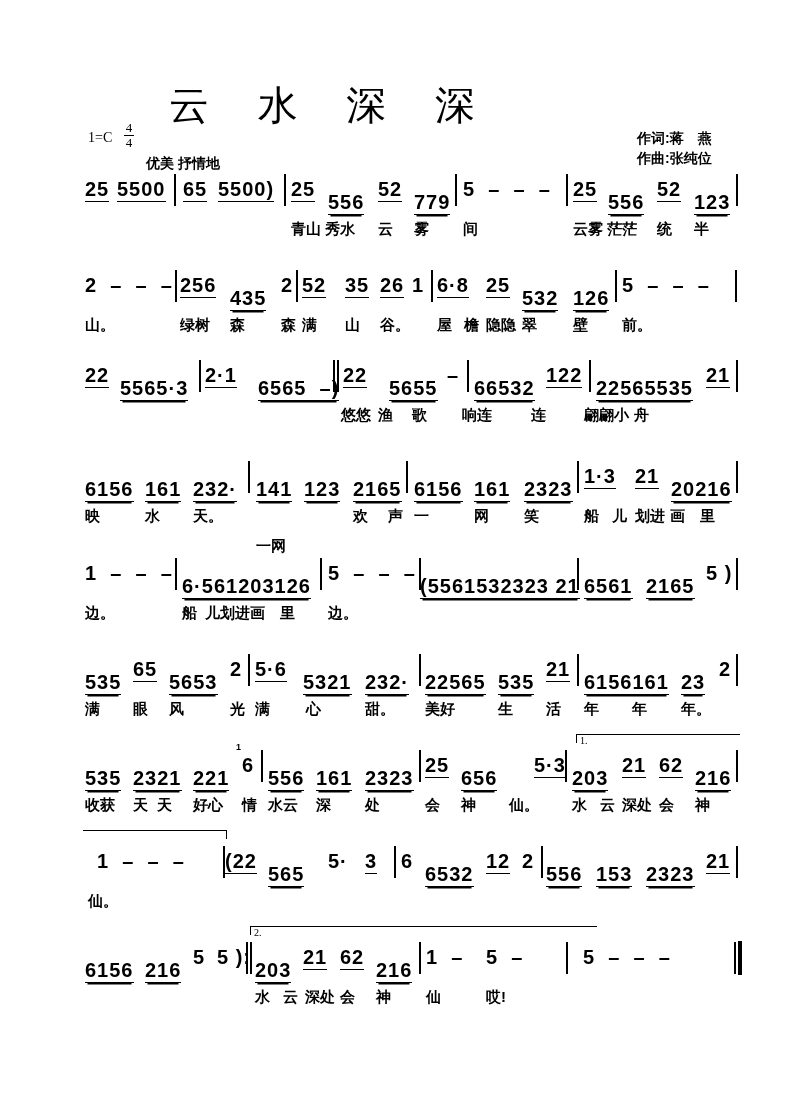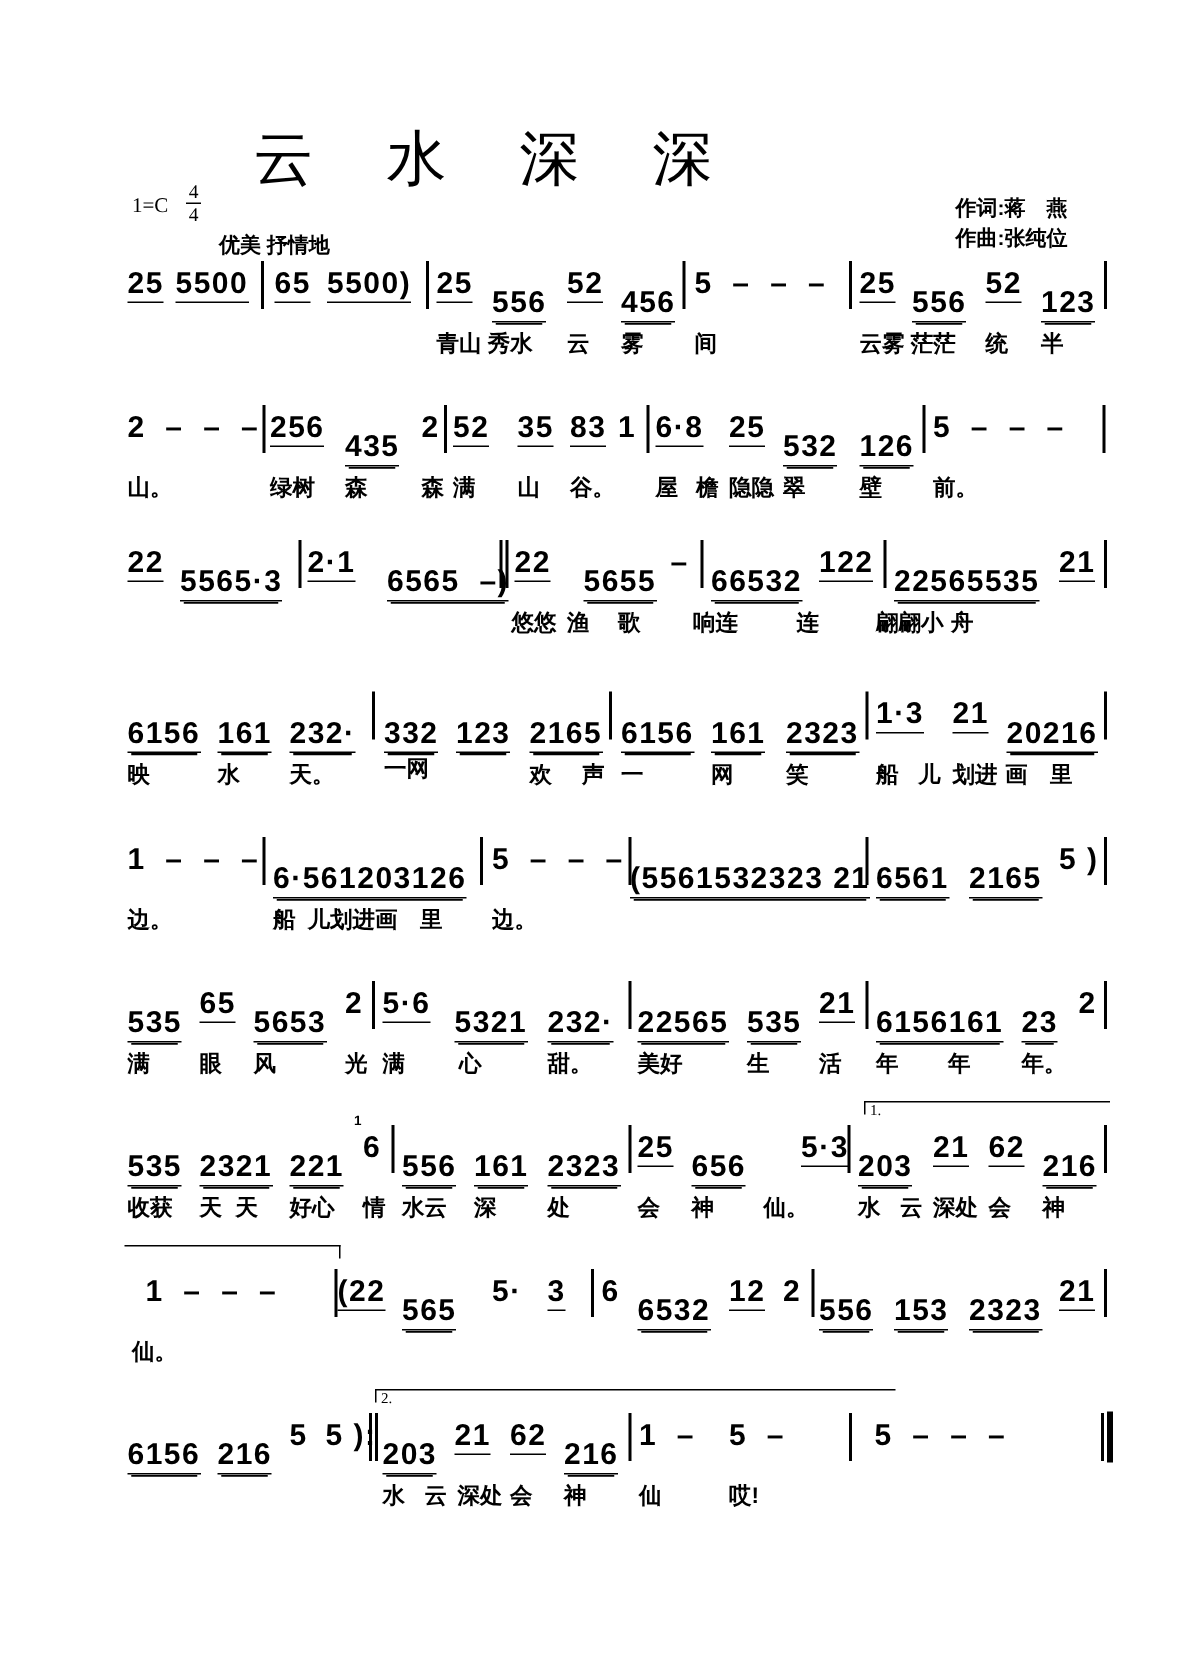--- a/index.html
+++ b/index.html
@@ -36,21 +36,21 @@
 </div>
 
 <div id="score">
     <div class="grp u1" style="left: 85px; top: 178px;">25</div>
     <div class="grp u1" style="left: 117px; top: 178px;">5500</div>
     <div class="grp u1" style="left: 183px; top: 178px;">65</div>
     <div class="grp u1" style="left: 218px; top: 178px;">5500)</div>
     <div class="grp u1" style="left: 291px; top: 178px;">25</div>
     <div class="grp u2" style="left: 328px; top: 178px;">556</div>
     <div class="grp u1" style="left: 378px; top: 178px;">52</div>
-    <div class="grp u2" style="left: 414px; top: 178px;">456</div>
+    <div class="grp u2" style="left: 414px; top: 178px;">779</div>
     <div class="grp" style="left: 463px; top: 178px;">5  –  –  –</div>
     <div class="grp u1" style="left: 573px; top: 178px;">25</div>
     <div class="grp u2" style="left: 608px; top: 178px;">556</div>
     <div class="grp u1" style="left: 657px; top: 178px;">52</div>
     <div class="grp u2" style="left: 694px; top: 178px;">123</div>
     <div class="bar" style="left: 174px; top: 174px;"></div>
     <div class="bar" style="left: 284px; top: 174px;"></div>
     <div class="bar" style="left: 455px; top: 174px;"></div>
     <div class="bar" style="left: 566px; top: 174px;"></div>
     <div class="bar" style="left: 736px; top: 174px;"></div>
@@ -60,21 +60,21 @@
     <div class="lyr" style="left: 463px; top: 220px;">间</div>
     <div class="lyr" style="left: 573px; top: 220px;">云雾 茫茫</div>
     <div class="lyr" style="left: 657px; top: 220px;">统</div>
     <div class="lyr" style="left: 694px; top: 220px;">半</div>
     <div class="grp" style="left: 85px; top: 274px;">2  –  –  –</div>
     <div class="grp u1" style="left: 180px; top: 274px;">256</div>
     <div class="grp u2" style="left: 230px; top: 274px;">435</div>
     <div class="grp" style="left: 281px; top: 274px;">2</div>
     <div class="grp u1" style="left: 302px; top: 274px;">52</div>
     <div class="grp u1" style="left: 345px; top: 274px;">35</div>
-    <div class="grp u1" style="left: 380px; top: 274px;">83</div>
+    <div class="grp u1" style="left: 380px; top: 274px;">26</div>
     <div class="grp" style="left: 412px; top: 274px;">1</div>
     <div class="grp u1" style="left: 437px; top: 274px;">6·8</div>
     <div class="grp u1" style="left: 486px; top: 274px;">25</div>
     <div class="grp u2" style="left: 522px; top: 274px;">532</div>
     <div class="grp u2" style="left: 573px; top: 274px;">126</div>
     <div class="grp" style="left: 622px; top: 274px;">5  –  –  –</div>
     <div class="bar" style="left: 175px; top: 270px;"></div>
     <div class="bar" style="left: 296px; top: 270px;"></div>
     <div class="bar" style="left: 431px; top: 270px;"></div>
     <div class="bar" style="left: 615px; top: 270px;"></div>
@@ -111,37 +111,37 @@
     <div class="lyr" style="left: 341px; top: 406px;">悠悠</div>
     <div class="lyr" style="left: 378px; top: 406px;">渔</div>
     <div class="lyr" style="left: 412px; top: 406px;">歌</div>
     <div class="lyr" style="left: 462px; top: 406px;">响连</div>
     <div class="lyr" style="left: 531px; top: 406px;">连</div>
     <div class="lyr" style="left: 584px; top: 406px;">翩翩小</div>
     <div class="lyr" style="left: 634px; top: 406px;">舟</div>
     <div class="grp u2" style="left: 85px; top: 465px;">6156</div>
     <div class="grp u2" style="left: 145px; top: 465px;">161</div>
     <div class="grp u2" style="left: 193px; top: 465px;">232·</div>
-    <div class="grp u2" style="left: 256px; top: 465px;">332</div>
+    <div class="grp u2" style="left: 256px; top: 465px;">141</div>
     <div class="grp u2" style="left: 304px; top: 465px;">123</div>
     <div class="grp u2" style="left: 353px; top: 465px;">2165</div>
     <div class="grp u2" style="left: 414px; top: 465px;">6156</div>
     <div class="grp u2" style="left: 474px; top: 465px;">161</div>
     <div class="grp u2" style="left: 524px; top: 465px;">2323</div>
     <div class="grp u1" style="left: 584px; top: 465px;">1·3</div>
     <div class="grp u1" style="left: 635px; top: 465px;">21</div>
     <div class="grp u2" style="left: 671px; top: 465px;">20216</div>
     <div class="bar" style="left: 248px; top: 461px;"></div>
     <div class="bar" style="left: 406px; top: 461px;"></div>
     <div class="bar" style="left: 577px; top: 461px;"></div>
     <div class="bar" style="left: 736px; top: 461px;"></div>
     <div class="lyr" style="left: 85px; top: 507px;">映</div>
     <div class="lyr" style="left: 145px; top: 507px;">水</div>
     <div class="lyr" style="left: 193px; top: 507px;">天。</div>
-    <div class="lyr" style="left: 256px; top: 503px;">一网</div>
+    <div class="lyr" style="left: 256px; top: 537px;">一网</div>
     <div class="lyr" style="left: 353px; top: 507px;">欢</div>
     <div class="lyr" style="left: 388px; top: 507px;">声</div>
     <div class="lyr" style="left: 414px; top: 507px;">一</div>
     <div class="lyr" style="left: 474px; top: 507px;">网</div>
     <div class="lyr" style="left: 524px; top: 507px;">笑</div>
     <div class="lyr" style="left: 584px; top: 507px;">船</div>
     <div class="lyr" style="left: 612px; top: 507px;">儿</div>
     <div class="lyr" style="left: 635px; top: 507px;">划进</div>
     <div class="lyr" style="left: 670px; top: 507px;">画</div>
     <div class="lyr" style="left: 700px; top: 507px;">里</div>

